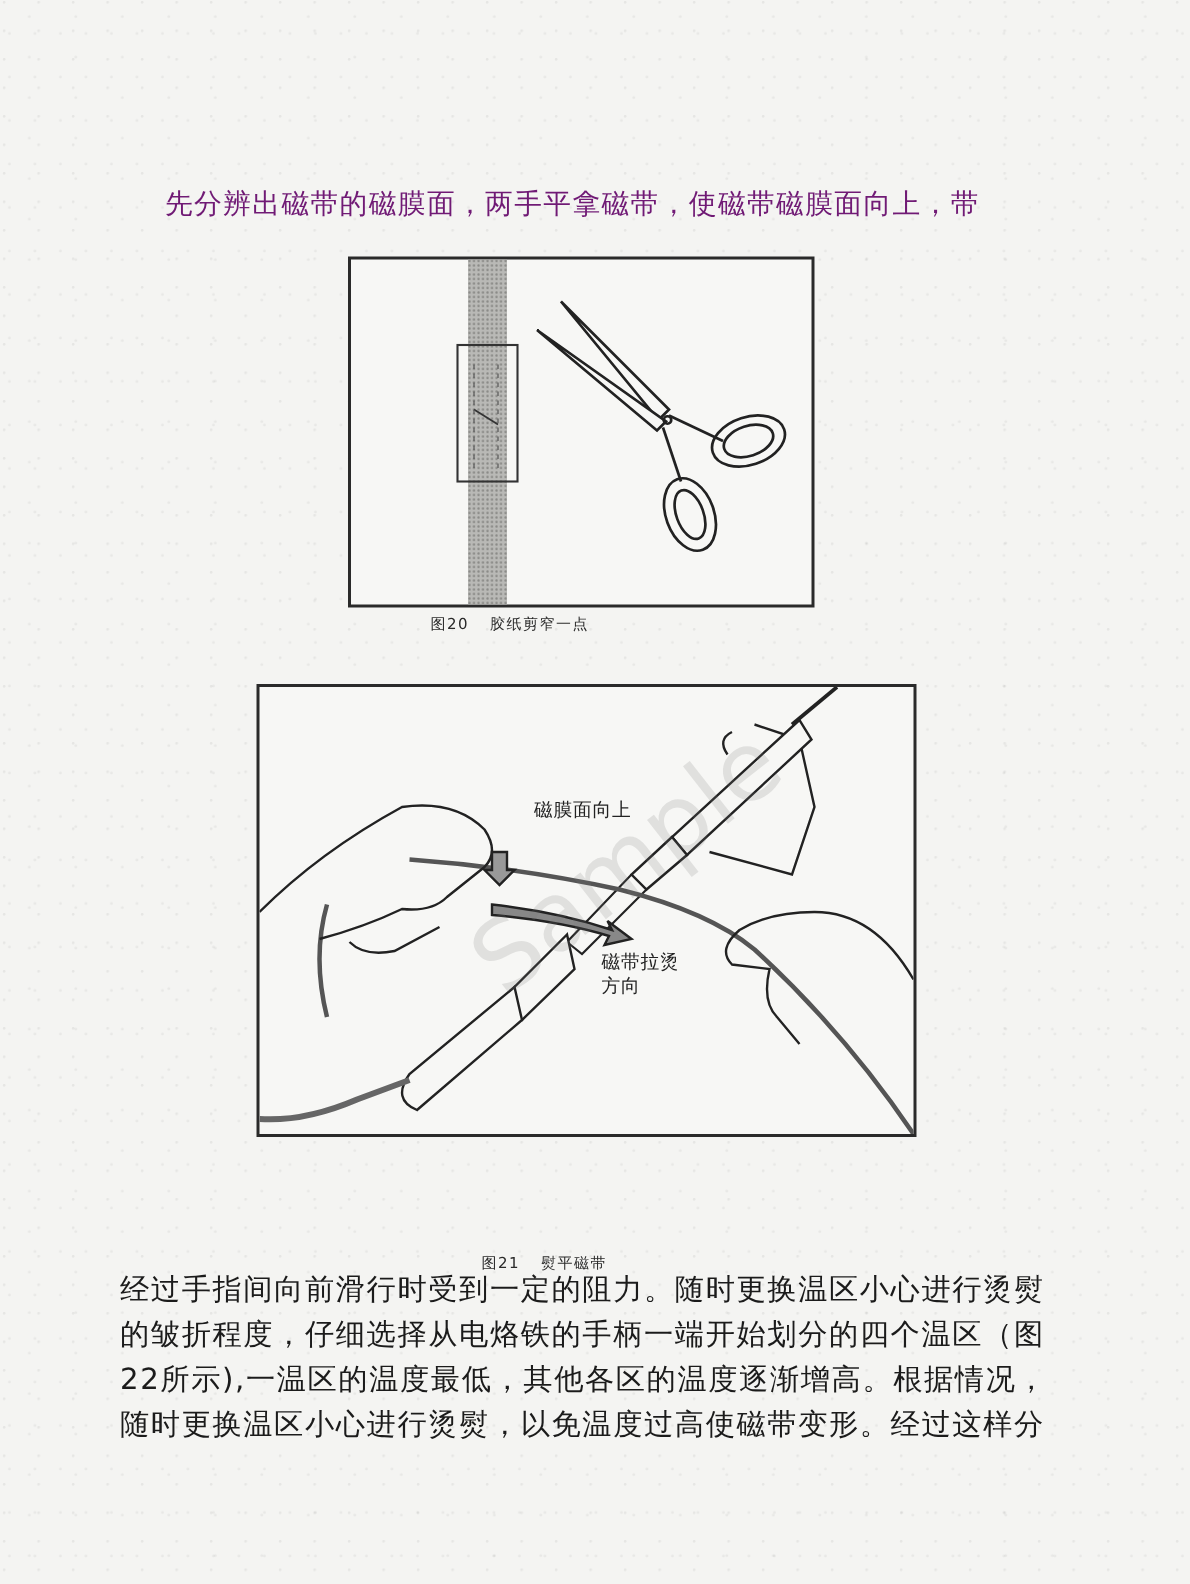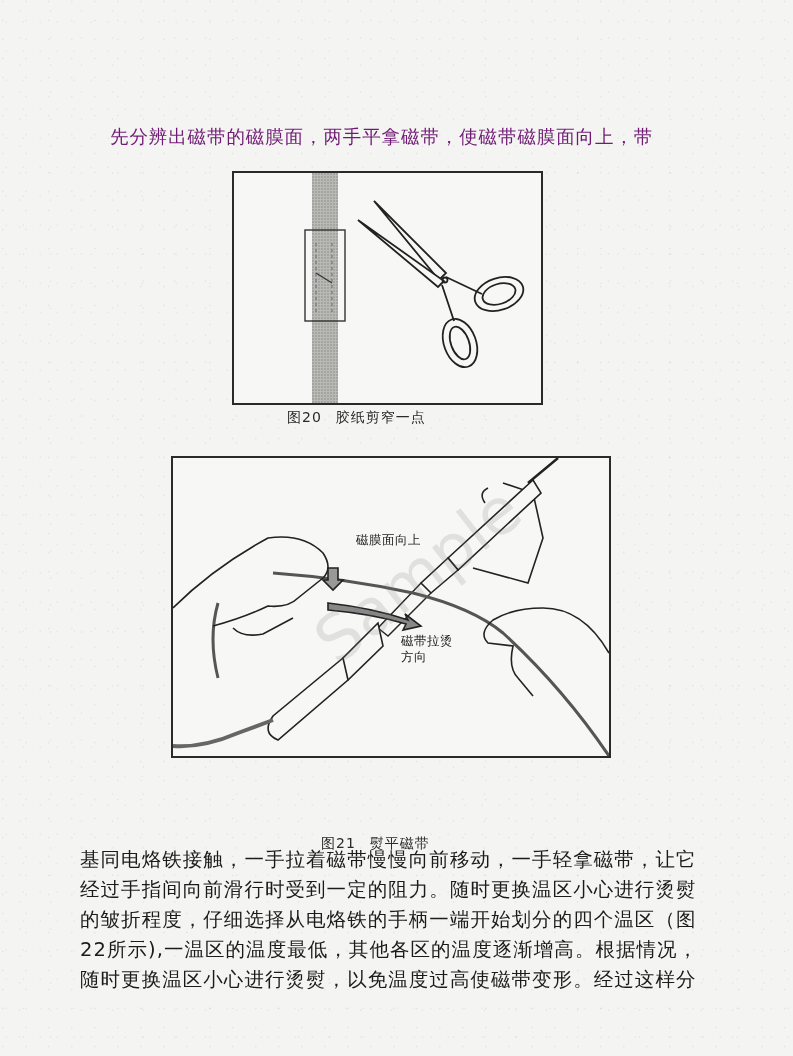--- a/index.html
+++ b/index.html
@@ -28,21 +28,21 @@
     display: block; font-size: 19.5px; letter-spacing: 1.05px;
     line-height: 30px; height: 30px; white-space: nowrap; color: #1b1b1b;
   }
   .figure-frame {
     position: absolute; border: 2px solid #2a2a2a; background: #f7f7f5;
     box-sizing: border-box;
   }
   #fig20 { left: 232px; top: 171px; width: 311px; height: 234px; }
   #fig21 { left: 171px; top: 456px; width: 440px; height: 302px; }
   .caption {
-    position: absolute; font-size: 14px; letter-spacing: 1px; color: #2a2a2a;
+    position: absolute; font-size: 10px; letter-spacing: 1px; color: #2a2a2a;
     white-space: nowrap;
   }
   #cap20 { left: 287px; top: 409px; }
   #cap21 { left: 321px; top: 791px; margin-top: 44px; }
   .cap-num { margin-right: 14px; }
   .fig-label {
     position: absolute; font-size: 12.5px; color: #222; white-space: nowrap; letter-spacing: 0.5px;
     font-weight: normal;
   }
   #lbl-up { left: 183px; top: 74px; }
@@ -125,18 +125,17 @@
   <div class="watermark">Sample</div>
   <div class="fig-label" id="lbl-up">磁膜面向上</div>
   <div class="fig-label" id="lbl-dir1">磁带拉烫</div>
   <div class="fig-label" id="lbl-dir2">方向</div>
 </div>
 <div class="caption" id="cap21">
   <span class="cap-num">图21</span><span>熨平磁带</span>
 </div>
 
 <div class="body-para">
-  <span class="pl">基同电烙铁接触，一手拉着磁带慢慢向前移动，一手轻拿磁带，让它</span>
   <span class="pl">经过手指间向前滑行时受到一定的阻力。随时更换温区小心进行烫熨</span>
   <span class="pl">的皱折程度，仔细选择从电烙铁的手柄一端开始划分的四个温区（图</span>
   <span class="pl">22所示),一温区的温度最低，其他各区的温度逐渐增高。根据情况，</span>
   <span class="pl">随时更换温区小心进行烫熨，以免温度过高使磁带变形。经过这样分</span>
 </div>
 
 </body></html>

